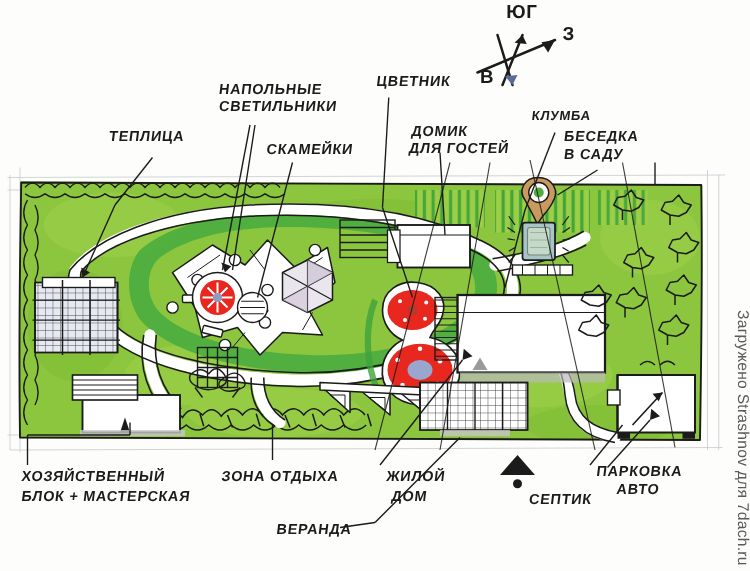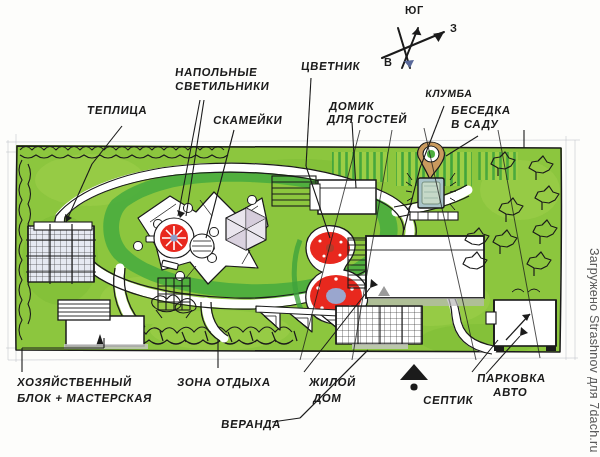--- a/index.html
+++ b/index.html
@@ -28,21 +28,21 @@
     font-size: 11.5px;
     letter-spacing: 0.6px;
     color: #1b1b1b;
     line-height: 12.5px;
     white-space: pre;
     transform-origin: left top;
     -webkit-font-smoothing: antialiased;
   }
   .hand-label.slanted { transform: skewX(-7deg); }
   .hand-label.tiny { font-size: 10.5px; line-height: 11.5px; }
-  .hand-label.compass { font-size: 11px; font-weight: 700; }
+  .hand-label.compass { font-size: 15px; font-weight: 700; }
   .credit {
     position: absolute;
     right: -1px;
     bottom: 4px;
     font-family: "Liberation Sans", sans-serif;
     font-size: 12.5px;
     color: #5b5b5b;
     writing-mode: vertical-rl;
     transform-origin: center;
     white-space: nowrap;

